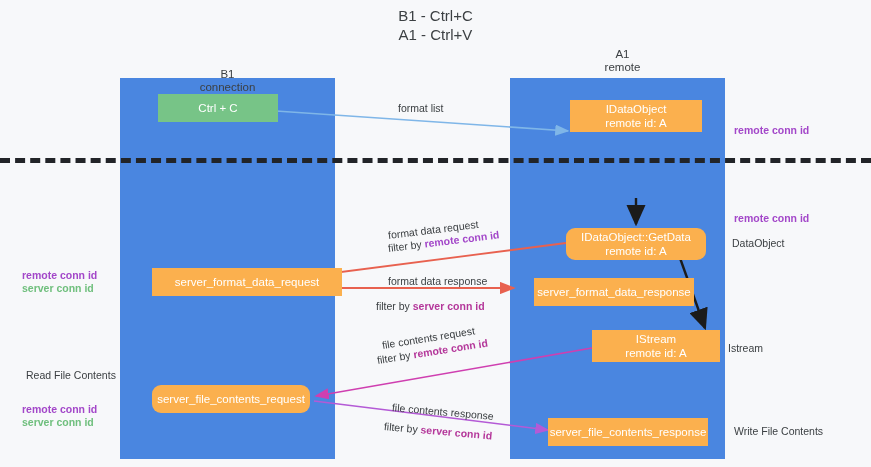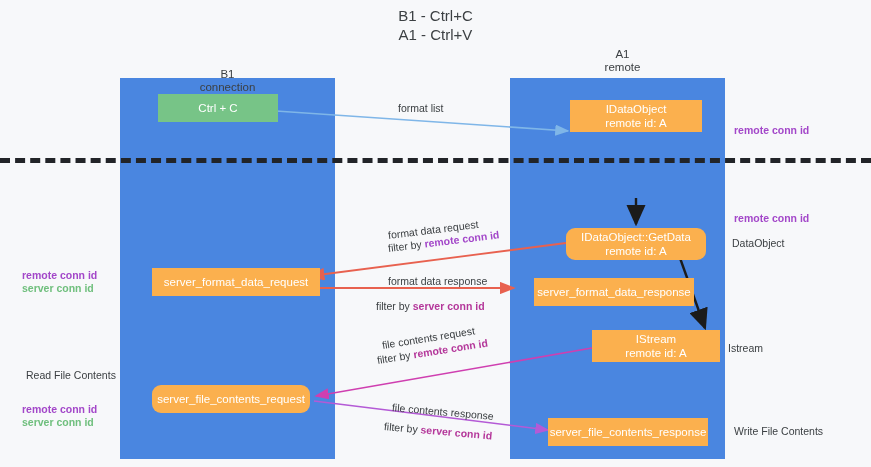--- a/index.html
+++ b/index.html
@@ -113,21 +113,21 @@
 
   <div class="node green" style="left:158px;top:94px;width:120px;height:28px;">Ctrl + C</div>
 
   <div class="node orange" style="left:570px;top:100px;width:132px;height:32px;">IDataObject
 remote id: A</div>
 
 
   <div class="node orange" style="left:566px;top:228px;width:140px;height:32px;border-radius:9px;">IDataObject::GetData
 remote id: A</div>
 
-  <div class="node orange" style="left:152px;top:268px;width:168px;height:24px;">server_format_data_request</div>
+  <div class="node orange" style="left:152px;top:268px;width:190px;height:24px;">server_format_data_request</div>
 
   <div class="node orange" style="left:534px;top:278px;width:160px;height:24px;">server_format_data_response</div>
 
   <div class="node orange" style="left:592px;top:330px;width:128px;height:32px;">IStream
 remote id: A</div>
 
   <div class="node orange" style="left:152px;top:385px;width:158px;height:24px;border-radius:9px;">server_file_contents_request</div>
 
   <div class="node orange" style="left:548px;top:418px;width:160px;height:24px;">server_file_contents_response</div>
 

